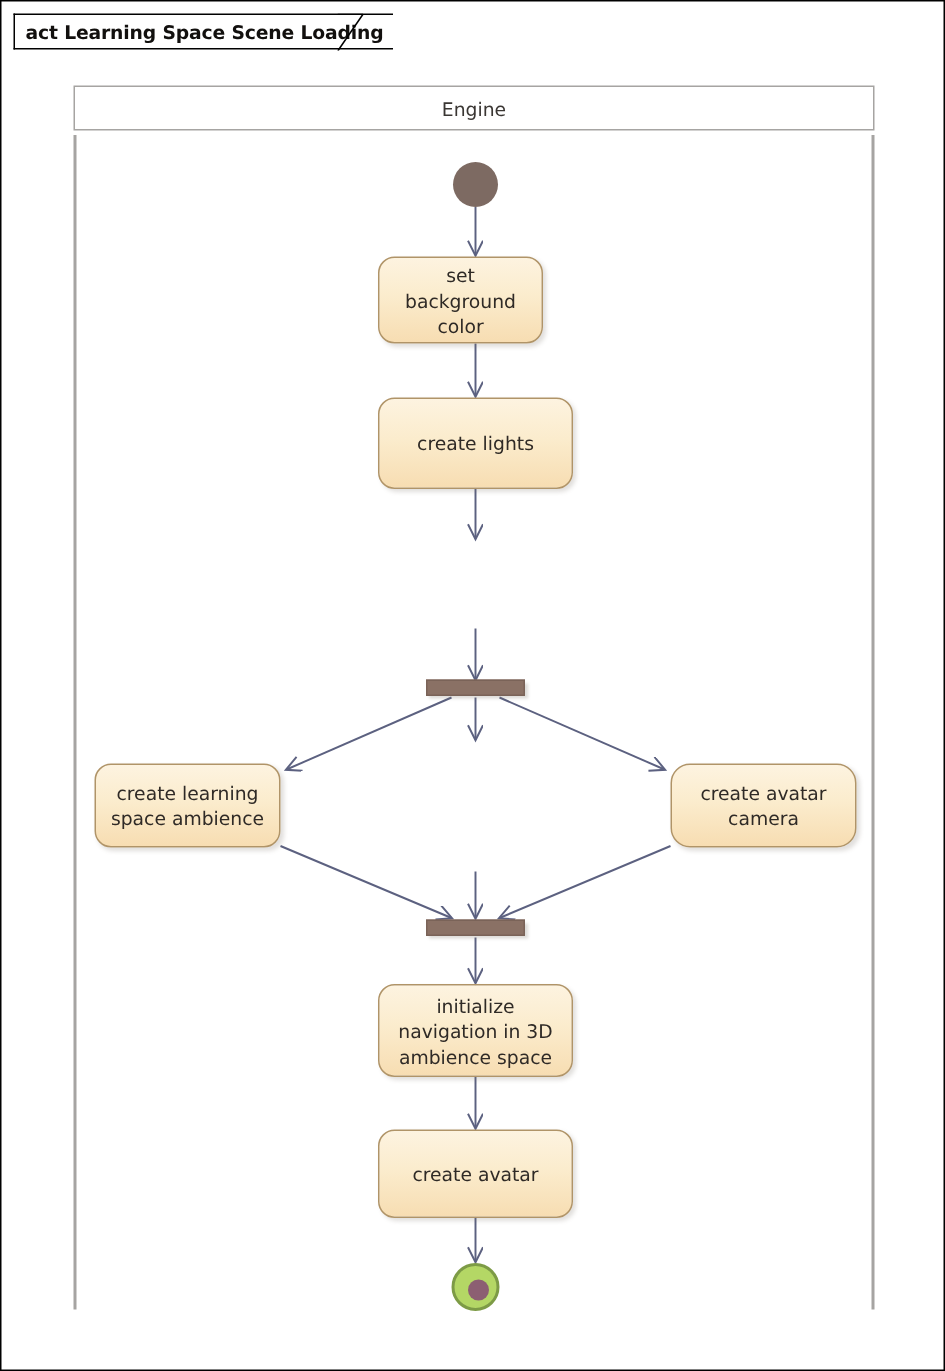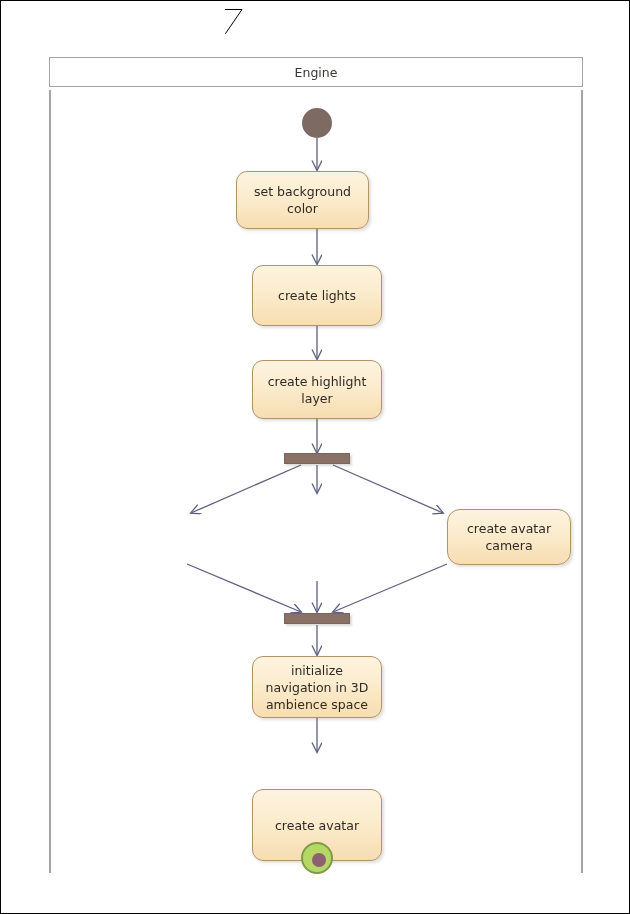--- a/index.html
+++ b/index.html
@@ -183,20 +183,23 @@
     height: 14px;
     border-radius: 50%;
     background: #8c5f72;
   }
 </style>
 </head>
 <body>
 
 <div id="canvas">
 
+  <div id="frame-tab">
+    <span class="tab-text">act Learning Space Scene Loading</span>
+  </div>
   <svg id="frame-tab-corner" viewBox="0 0 18 25">
     <path d="M0,0 L18,0 L18,1 L6,1 L18,24 L0,24 L0,25 L18,25" fill="none" stroke="none"></path>
     <line x1="0" y1="0.5" x2="17" y2="0.5" stroke="#000" stroke-width="1"></line>
     <line x1="17" y1="0.5" x2="0.5" y2="24.5" stroke="#000" stroke-width="1"></line>
     <line x1="0" y1="24.5" x2="0.5" y2="24.5" stroke="#000" stroke-width="1"></line>
   </svg>
 
   <div id="partition">
     <div id="partition-header">
       <span class="ptitle">Engine</span>
@@ -236,47 +239,47 @@
       <line x1="316" y1="624" x2="316" y2="654"></line>
 
       <line x1="316" y1="717" x2="316" y2="751"></line>
 
       <line x1="316" y1="811" x2="316" y2="840"></line>
     </g>
   </svg>
 
   <div id="initial-node"></div>
 
-  <div class="action" style="left:235px; top:170px; width:133px; height:58px;">
+  <div class="action" style="left:251px; top:170px; width:110px; height:58px;">
     <span class="alabel">set background color</span>
   </div>
 
   <div class="action" style="left:251px; top:264px; width:130px; height:61px;">
     <span class="alabel">create lights</span>
   </div>
 
-  <div class="action" style="left:251px; top:359px; width:130px; height:59px;">
-    <span class="alabel">create highlight layer</span>
-  </div>
 
   <div class="bar" style="left:283px; top:452px; width:66px; height:11px;"></div>
 
+  <div class="action" style="left:62px; top:508px; width:124px; height:56px;">
+    <span class="alabel">create learning space ambience</span>
+  </div>
 
 
   <div class="action" style="left:446px; top:508px; width:124px; height:56px;border-radius:13px;">
     <span class="alabel">create avatar camera</span>
   </div>
 
   <div class="bar" style="left:283px; top:612px; width:66px; height:11px;"></div>
 
   <div class="action" style="left:251px; top:655px; width:130px; height:62px;">
     <span class="alabel">initialize navigation in 3D ambience space</span>
   </div>
 
-  <div class="action" style="left:251px; top:788px; width:130px; height:72px;text-align:center;">
+  <div class="action" style="left:251px; top:752px; width:130px; height:59px;text-align:center;">
     <span class="alabel">create avatar</span>
   </div>
 
   <div id="final-node">
     <div id="final-node-inner"></div>
   </div>
 
 </div>
 
 </body></html>

